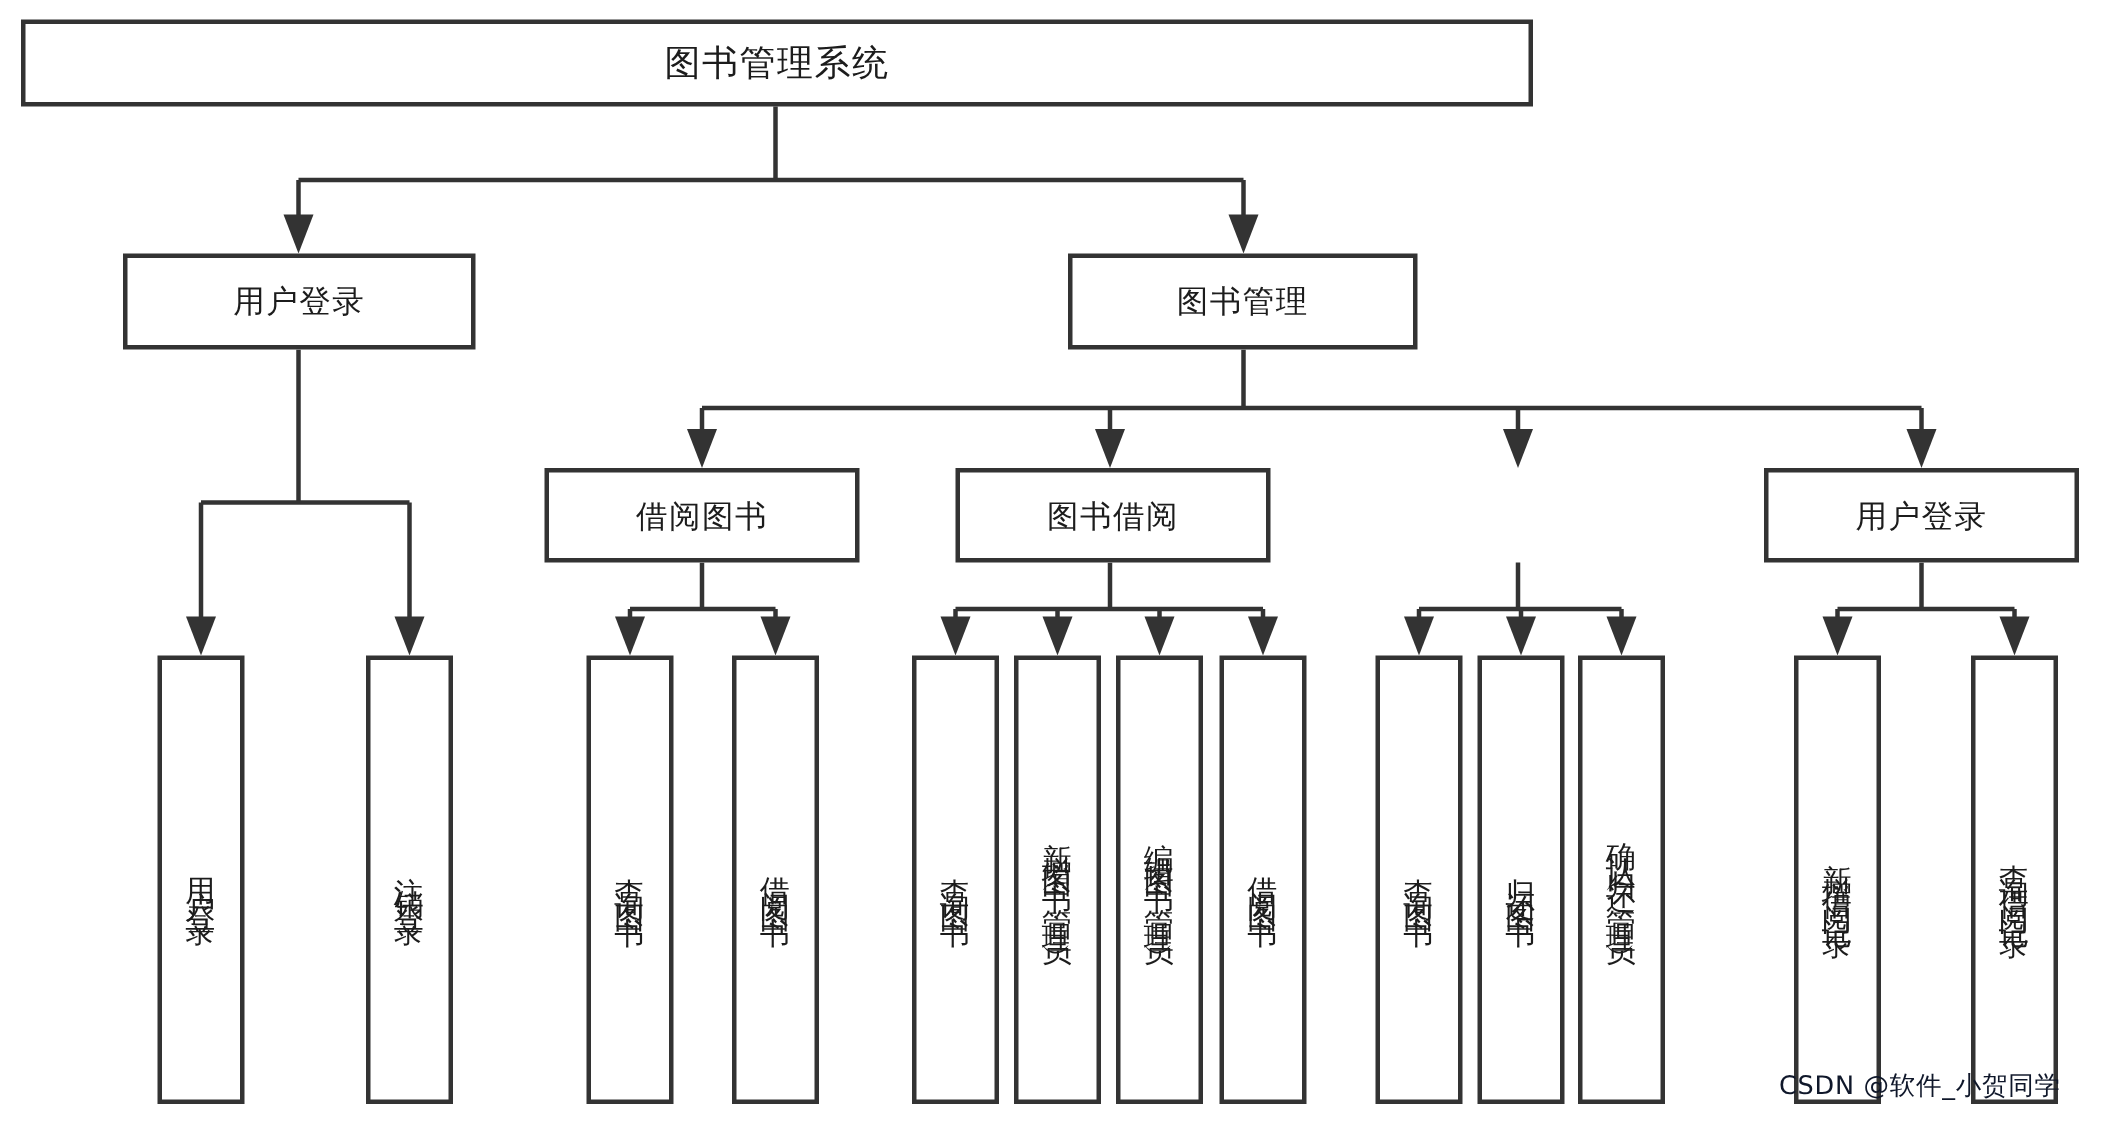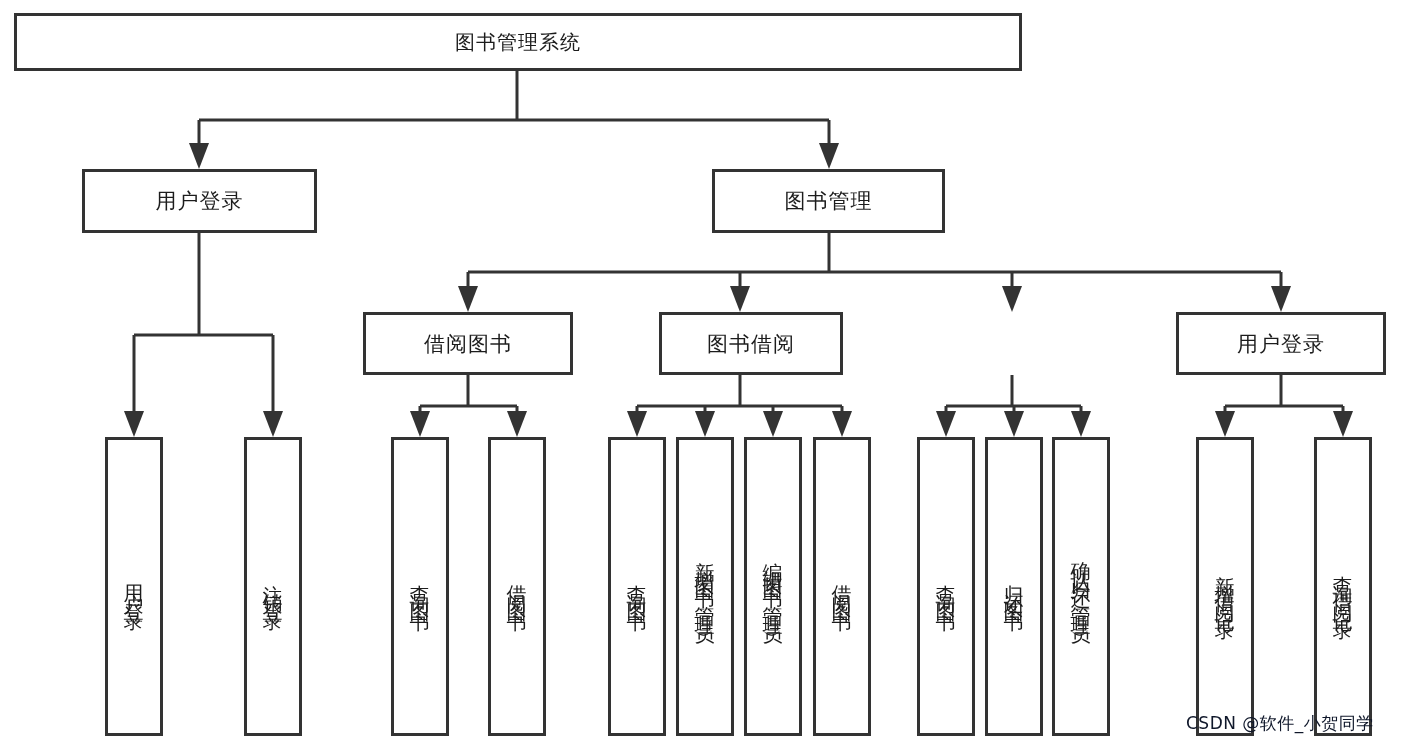--- a/index.html
+++ b/index.html
@@ -31,21 +31,21 @@
     align-items: center;
     justify-content: center;
     color: #1c1c1c;
   }
   .hlabel {
     font-size: 21px;
     letter-spacing: 1px;
     white-space: nowrap;
   }
   .root-box .hlabel {
-    font-size: 20px;
+    font-size: 24px;
   }
   .leaf {
     width: 58px;
     height: 299px;
     top: 437px;
   }
   .vtext {
     writing-mode: vertical-rl;
     text-orientation: mixed;
     font-size: 20px;
@@ -161,21 +161,21 @@
   <div class="node" style="left:82px; top:169px; width:235px; height:64px;">
     <span class="hlabel">用户登录</span>
   </div>
   <div class="node" style="left:712px; top:169px; width:233px; height:64px;">
     <span class="hlabel">图书管理</span>
   </div>
 
   <div class="node" style="left:363px; top:312px; width:210px; height:63px;">
     <span class="hlabel">借阅图书</span>
   </div>
-  <div class="node" style="left:659px; top:312px; width:184px; height:63px;">
+  <div class="node" style="left:637px; top:312px; width:210px; height:63px;">
     <span class="hlabel">图书借阅</span>
   </div>
   <div class="node" style="left:1176px; top:312px; width:210px; height:63px;">
     <span class="hlabel">用户登录</span>
   </div>
 
   <div class="node leaf" style="left:105px;">
     <span class="vtext">用户登录</span>
   </div>
   <div class="node leaf" style="left:244px;">

